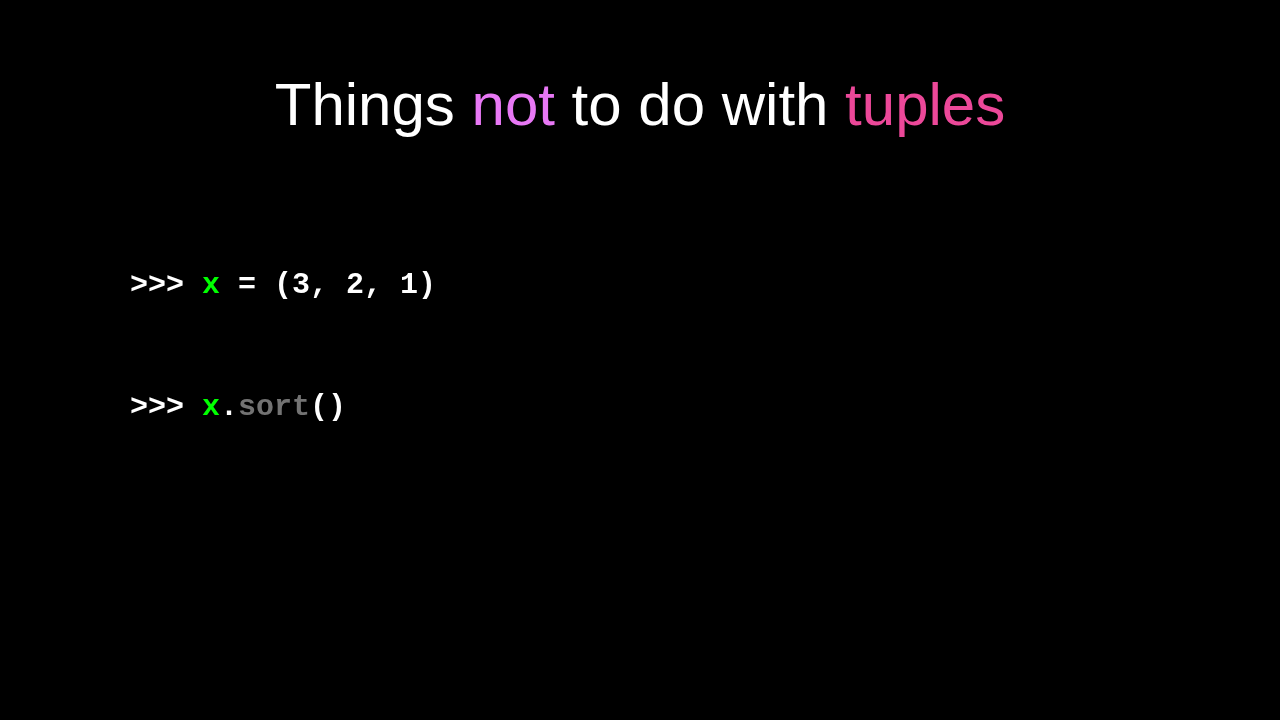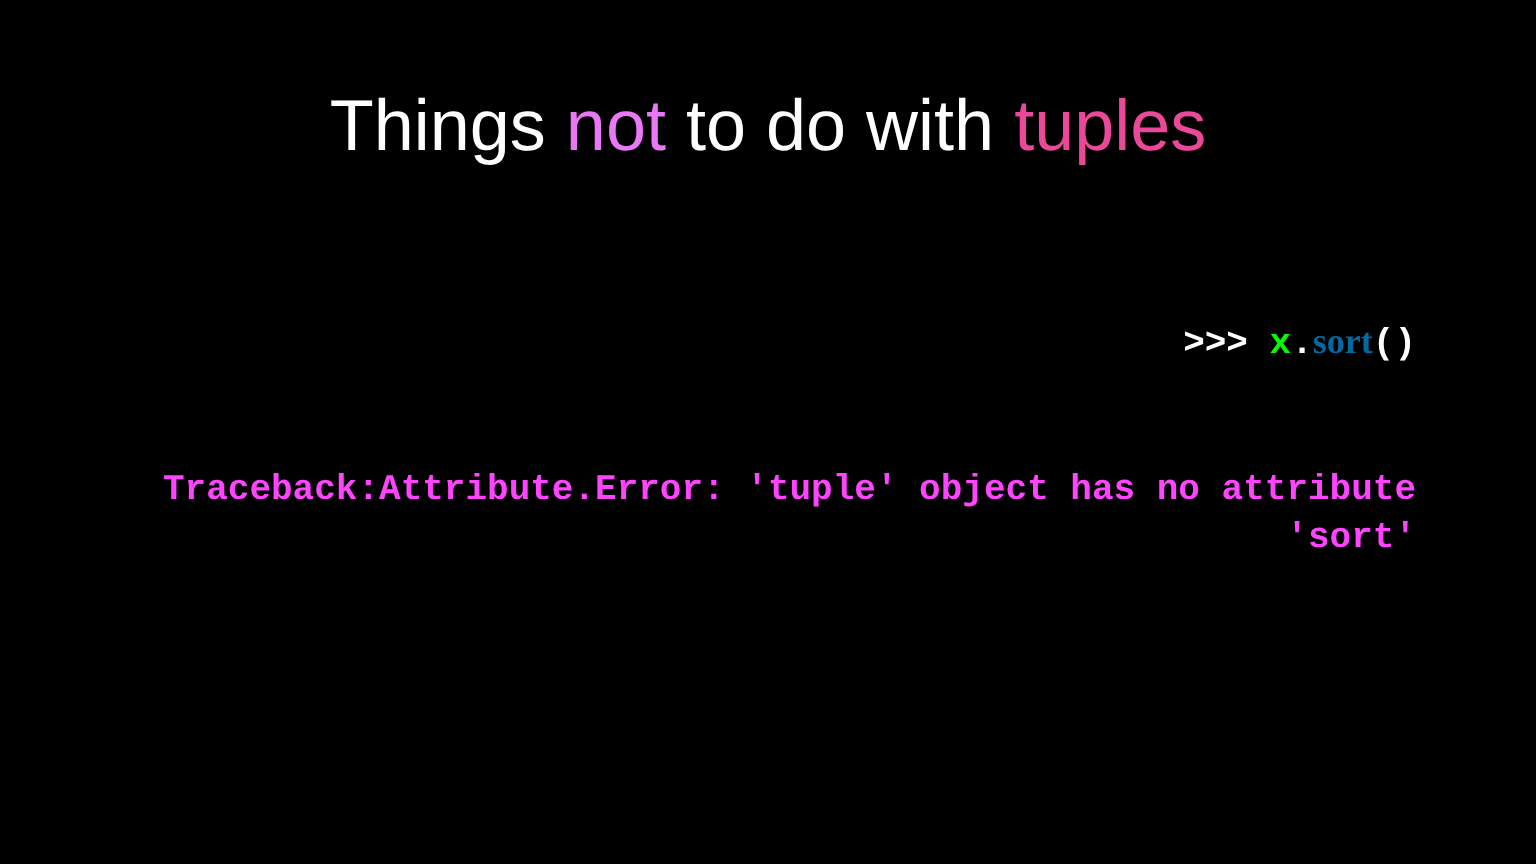--- a/index.html
+++ b/index.html
@@ -1,15 +1,15 @@
 <!DOCTYPE html>
 <html><head>
   <meta charset="utf-8">
   <style>
-    * { margin: 0; padding: 0; box-sizing: border-box; text-align: right; }
+    * { margin: 0; padding: 0; box-sizing: border-box; }
     body {
       width: 1280px;
       height: 720px;
       background: #000;
       overflow: hidden;
       font-family: Arial, Helvetica, sans-serif;
     }
     .title {
       text-align: center;
       font-size: 60px;
@@ -25,31 +25,31 @@
       font-size: 30px;
       font-weight: bold;
       line-height: 1.35;
       padding-left: 130px;
       padding-right: 100px;
       white-space: pre-wrap;
       word-wrap: break-word;
     }
     .c-white { color: #ffffff; }
     .c-green { color: #00ff00; }
-    .c-orange { color: #0369a1; font-family: Liberation Serif, serif; }
+    .c-orange { color: #737373; }
     .c-magenta { color: #ff44ff; }
     .code-line { display: block; }
   </style>
 </head>
 <body>
 
 <h1 class="title">
   <span>Things </span><span class="hl-not">not</span><span> to do with </span><span class="hl-tuples">tuples</span>
 </h1>
 
 <div class="code">
+  <span class="code-line"><span class="c-white">&gt;&gt;&gt; </span><span class="c-green">x</span><span class="c-white"> = (3, 2, 1)</span></span>
   <span class="code-line"><span class="c-white">&gt;&gt;&gt; </span><span class="c-green">x</span><span class="c-white">.</span><span class="c-orange">sort</span><span class="c-white">()</span></span>
-  <span class="code-line c-magenta">Traceback:Attribute.Error: 'tuple' object has no attribute 'sort'</span>
   
   
   
   
 </div>
 
 </body></html>

